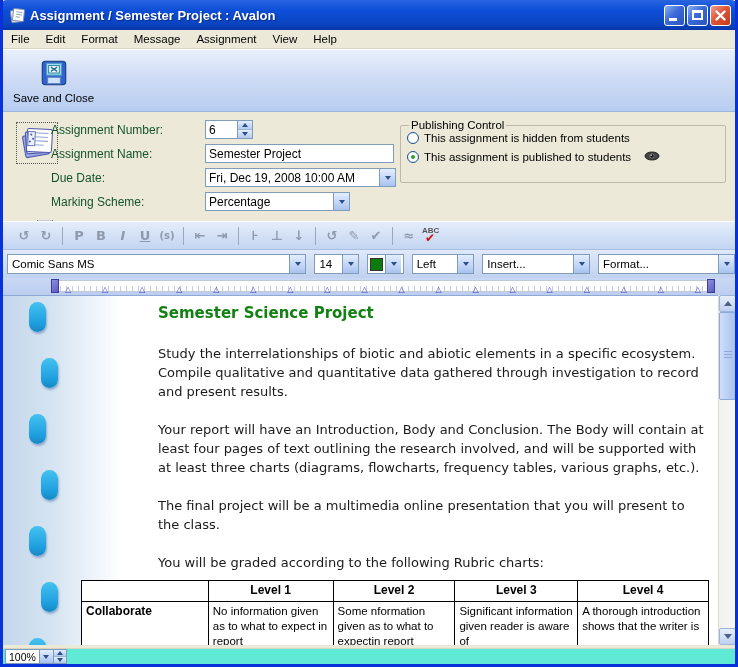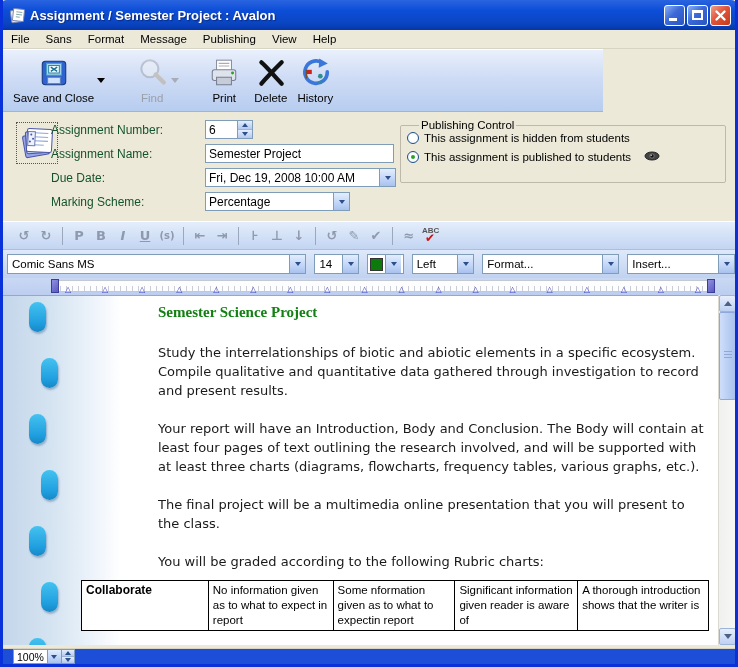--- a/index.html
+++ b/index.html
@@ -20,23 +20,23 @@
   .btn-min i { position:absolute; left:4px; bottom:4px; width:8px; height:3px; background:#fff; }
   .btn-max i { position:absolute; left:4px; top:4px; width:11px; height:10px; border:2px solid #fff; border-top-width:3px; }
   .btn-close svg { position:absolute; left:3px; top:3px; }
 
   
   .menubar { position:absolute; left:0; top:30px; width:732px; height:19px; background:#ECE9D8;
     display:flex; align-items:center; font-size:11.5px; border-bottom:1px solid #d8d4c4; }
   .menu-item { padding:2px 8px; cursor:default; }
 
   
-  .maintoolbar { position:absolute; left:0; top:49px; width:600px; height:63px;
+  .maintoolbar { position:absolute; left:0; top:49px; width:732px; height:63px;
     background:linear-gradient(180deg,#e9f0fc 0%,#cfdcf5 45%,#b7cdf0 100%);
-    border-top:1px solid #fff; border-bottom:1px solid #9db4dc; display:flex; align-items:flex-start; }
+    border-top:1px solid #fff; border-bottom:1px solid #9db4dc; display:flex; align-items:flex-start;flex-direction:column; }
   .tb-btn { display:flex; flex-direction:column; align-items:center; margin-top:6px; cursor:pointer; }
   .tb-btn .ico { height:34px; display:flex; align-items:center; justify-content:center; }
   .tb-btn .lbl { font-size:11.5px; color:#000; margin-top:2px; white-space:nowrap; }
   .tb-btn.disabled { cursor:default; }
   .tb-btn.disabled .lbl { color:#9aa0a8; }
   .tb-drop { width:14px; height:40px; display:flex; align-items:center; justify-content:center; margin-top:10px; cursor:pointer; }
   .tri-dn { width:0; height:0; border-left:4px solid transparent; border-right:4px solid transparent; border-top:5px solid #000; }
   .tri-dn.gray { border-top-color:#a7adb6; }
 
   
@@ -48,21 +48,21 @@
   .combo-arrow { width:16px; height:100%; flex:none; border-left:1px solid #7F9DB9;
     background:linear-gradient(180deg,#e3eefe 0%,#c0d4f6 60%,#a8c2ee 100%); display:flex; align-items:center; justify-content:center; }
   .combo-arrow .tri { width:0; height:0; border-left:3.5px solid transparent; border-right:3.5px solid transparent; border-top:4.5px solid #2c4f8a; }
   .spin { width:15px; height:100%; flex:none; display:flex; flex-direction:column; border-left:1px solid #7F9DB9; }
   .spin i { flex:1; background:linear-gradient(180deg,#e3eefe,#b4c9ee); display:flex; align-items:center; justify-content:center; border-bottom:1px solid #9cb4da; }
   .spin i:last-child { border-bottom:none; }
   .spin .up { width:0;height:0;border-left:3px solid transparent;border-right:3px solid transparent;border-bottom:4px solid #2c4f8a; }
   .spin .dn { width:0;height:0;border-left:3px solid transparent;border-right:3px solid transparent;border-top:4px solid #2c4f8a; }
   fieldset.pubctl { position:absolute; left:397px; top:6px; width:326px; height:64px; border:1px solid #bcb9aa; border-radius:2px;
     font-size:11.5px; padding:1px 6px; }
-  fieldset.pubctl legend { font-size:11.5px; padding:0 2px; margin-left:12px; }
+  fieldset.pubctl legend { font-size:11.5px; padding:0 2px; margin-left:2px; }
   .radio-row { display:flex; gap:5px; height:19px; }
   .radio { width:12px; height:12px; border:1px solid #1c4f8a; border-radius:50%; background:radial-gradient(#fff 40%,#e8eef8); position:relative; flex:none; }
   .radio.sel::after { content:""; position:absolute; left:3px; top:3px; width:4px; height:4px; border-radius:50%; background:#2fa02f; }
   .eye { margin-left:8px; }
 
   
   .editbar1 { position:absolute; left:0; top:221px; width:732px; height:29px;
     background:linear-gradient(180deg,#e4edfb,#c3d5f2); border-top:1px solid #fff; border-bottom:1px solid #aabede;
     display:flex; align-items:center; padding-left:10px; }
   .e-ico { font-family:"DejaVu Sans",sans-serif; font-size:13px; font-weight:bold; color:#8e99ad;
@@ -89,21 +89,21 @@
   .ruler-end { position:absolute; top:1px; width:8px; height:14px; background:linear-gradient(135deg,#8f8fe0,#5a5ac0); border:1px solid #3c3c9a; }
   .ruler-end.left { left:48px; } .ruler-end.right { left:704px; }
 
   
   .docarea { position:absolute; left:0; top:295px; width:732px; height:350px; background:#fff; overflow:hidden; border-top:1px solid #8ea8d8; }
   .stationery { position:absolute; left:0; top:0; width:118px; height:100%;
     background:linear-gradient(90deg,#c3d6ea 0%,#d7e5f2 45%,#ecf3fa 75%,#ffffff 100%); }
   .capsule { position:absolute; width:17px; height:30px; border-radius:9px;
     background:linear-gradient(180deg,#45c2f0,#1f9fdf 70%,#1787c4); box-shadow:1px 2px 2px rgba(60,110,160,.45); }
   .doc-content { position:absolute; left:155px; top:8px; width:548px; font-family:"DejaVu Sans",sans-serif; font-size:13px; color:#1a1a1a; }
-  .doc-title { font-size:15px; font-weight:bold; margin-bottom:22px;font-family:Liberation Serif, serif; }
+  .doc-title { font-size:15px; font-weight:bold; margin-bottom:22px; }
   .doc-content p { line-height:19px; margin-bottom:19px; }
   .report-h { font-weight:bold; font-size:13.5px; margin-bottom:4px; }
   .rubric { position:absolute; left:78px; top:284px; width:628px; border-collapse:collapse; font-size:11.5px; background:#fff; }
   .rubric th,.rubric td { border:1px solid #000; vertical-align:top; padding:2px 4px; line-height:15px; }
   .rubric th { font-weight:bold; text-align:center; height:21px; font-size:12px; }
   .rubric td.rowhdr { font-weight:bold; font-size:12px; }
   .rubric col.c0{width:127px;} .rubric col.c1{width:125px;} .rubric col.c2{width:122px;} .rubric col.c3{width:123px;} .rubric col.c4{width:131px;}
 
   
   .vscroll { position:absolute; right:0; top:295px; width:17px; height:350px; background:linear-gradient(90deg,#f0f0ee,#f7f7f5); border-left:1px solid #dcdad0; }
@@ -111,22 +111,22 @@
     display:flex; align-items:center; justify-content:center; cursor:pointer; }
   .sc-btn.up { top:0; } .sc-btn.down { bottom:0; }
   .sc-up-tri { width:0;height:0;border-left:4px solid transparent;border-right:4px solid transparent;border-bottom:5px solid #4d6185; }
   .sc-dn-tri { width:0;height:0;border-left:4px solid transparent;border-right:4px solid transparent;border-top:5px solid #4d6185; }
   .sc-thumb { position:absolute; left:0; top:17px; width:17px; height:88px; border:1px solid #8fa8d8; border-radius:2px;
     background:linear-gradient(90deg,#cfdefa,#bcd0f4 50%,#aac1ee); cursor:grab; }
   .sc-thumb::after { content:""; position:absolute; left:4px; top:38px; width:8px; height:1px; background:#8fa8d8;
     box-shadow:0 3px 0 #8fa8d8, 0 6px 0 #8fa8d8; }
 
   
-  .statusbar { position:absolute; left:0; bottom:0; width:732px; height:16px; background:#1d4ed8; border-top:1px solid #d8d4c4;
-    display:flex; align-items:center; padding-left:10px; }
+  .statusbar { position:absolute; left:0; bottom:0; width:732px; height:16px; background:#5eead4; border-top:1px solid #d8d4c4;
+    display:flex; align-items:center; padding-left:2px; }
   .zoomctl { display:flex; align-items:center; height:15px; background:#fff; border:1px solid #7F9DB9; font-size:10.5px; cursor:pointer; }
   .zoomctl .txt { padding:0 3px; }
   .zoomctl .combo-arrow { width:14px; }
   .zoomctl .spin { width:13px; }
 </style>
 </head>
 <body>
 
 <div class="window">
 
@@ -147,24 +147,24 @@
       <div class="cap-btn btn-close">
         <svg width="13" height="13" viewBox="0 0 13 13">
           <path d="M2.5 2.5 L10.5 10.5 M10.5 2.5 L2.5 10.5" stroke="#fff" stroke-width="2.4" stroke-linecap="round"></path>
         </svg>
       </div>
     </div>
   </div>
 
   <div class="menubar">
     <span class="menu-item">File</span>
-    <span class="menu-item">Sans</span>
+    <span class="menu-item">Edit</span>
     <span class="menu-item">Format</span>
     <span class="menu-item">Message</span>
-    <span class="menu-item">Publishing</span>
+    <span class="menu-item">Assignment</span>
     <span class="menu-item">View</span>
     <span class="menu-item">Help</span>
   </div>
 
   <div class="maintoolbar">
     <div class="tb-btn" style="margin-left:10px">
       <div class="ico">
         <svg width="32" height="32" viewBox="0 0 30 30">
           <rect x="4" y="4" width="22" height="22" rx="3" fill="#2f63d0" stroke="#16397e"></rect>
           <rect x="8" y="6" width="14" height="11" fill="#a8dcec" stroke="#4e9ec0"></rect>
@@ -341,28 +341,28 @@
       <span class="combo-arrow">
           <i class="tri"></i>
         </span>
     </div>
     <div class="combo" style="width:64px">
       <span class="txt">Left</span>
       <span class="combo-arrow">
           <i class="tri"></i>
         </span>
     </div>
+    <div class="combo" style="width:110px">
+      <span class="txt">Insert...</span>
+      <span class="combo-arrow">
+          <i class="tri"></i>
+        </span>
+    </div>
     <div class="combo" style="width:140px">
       <span class="txt">Format...</span>
-      <span class="combo-arrow">
-          <i class="tri"></i>
-        </span>
-    </div>
-    <div class="combo" style="width:110px">
-      <span class="txt">Insert...</span>
       <span class="combo-arrow">
           <i class="tri"></i>
         </span>
     </div>
   </div>
 
   <div class="rulerrow">
     <div class="ruler"></div>
     <div class="ruler-end left"></div>
     <div class="ruler-end right"></div>
@@ -410,20 +410,27 @@
 
     <table class="rubric">
       <colgroup>
           <col class="c0">
           <col class="c1">
           <col class="c2">
           <col class="c3">
           <col class="c4">
         </colgroup>
       <tbody>
+          <tr>
+        <th></th>
+        <th>Level 1</th>
+        <th>Level 2</th>
+        <th>Level 3</th>
+        <th>Level 4</th>
+      </tr>
       <tr>
         <td class="rowhdr">Collaborate</td>
         <td>No information given as to what to expect in report</td>
         <td>Some nformation given as to what to expectin report</td>
         <td>Significant information given reader is aware of</td>
         <td>A thorough introduction shows that the writer is</td>
       </tr>
     </tbody>
       </table>
   </div>

